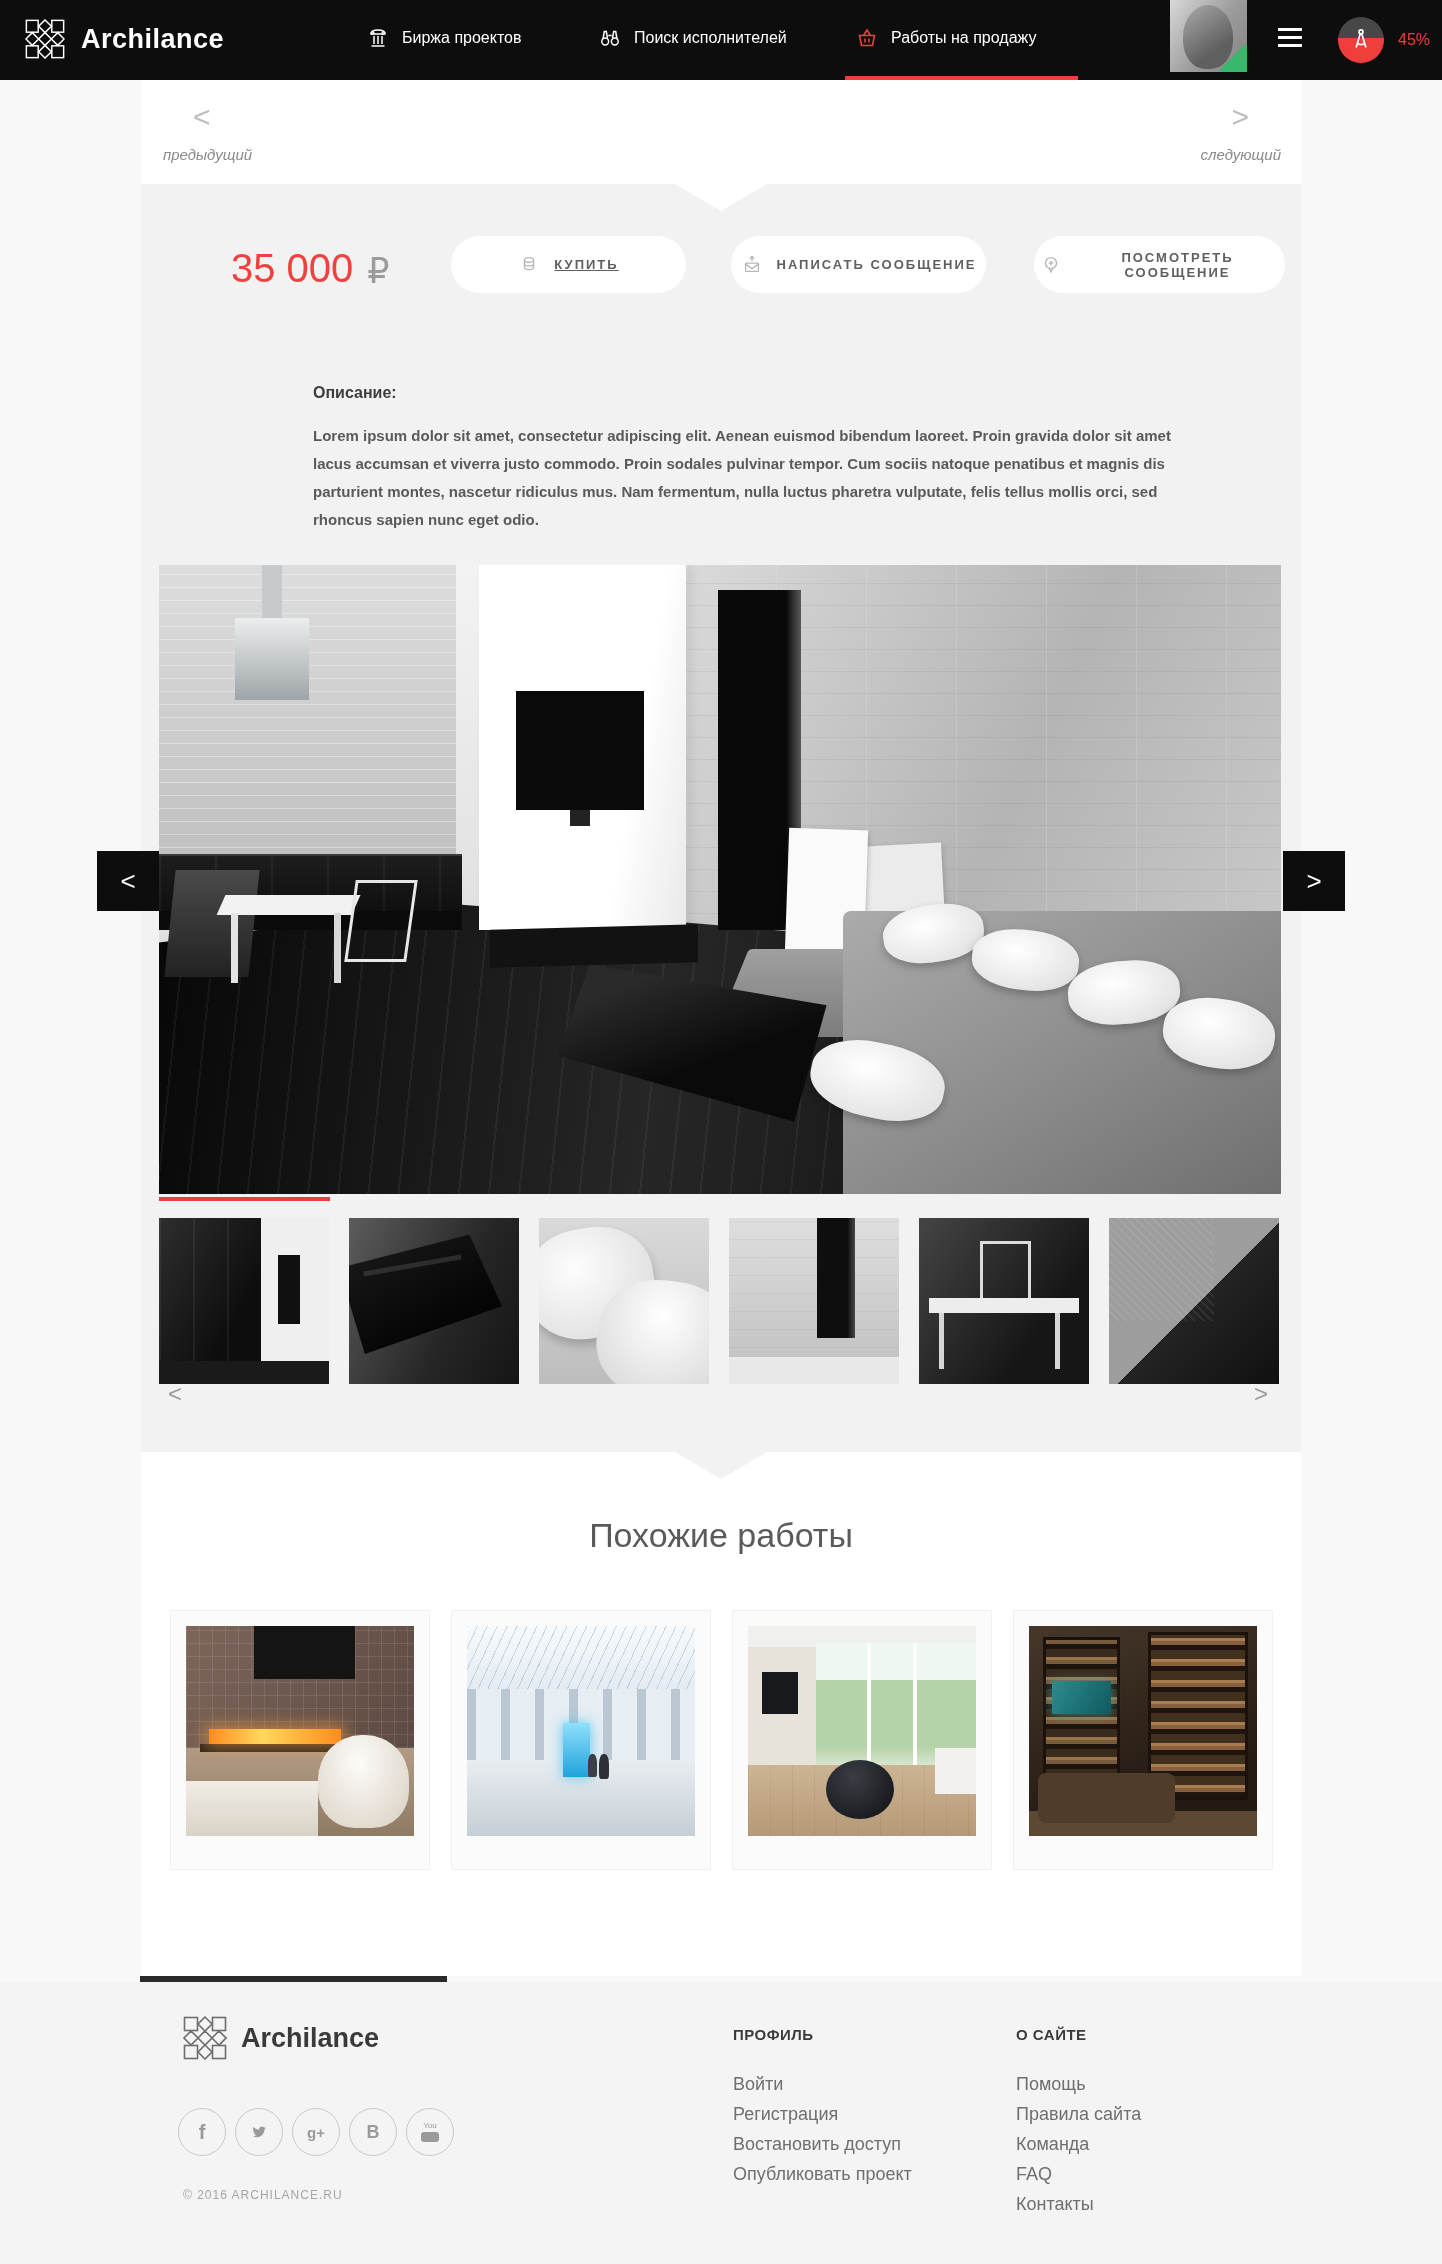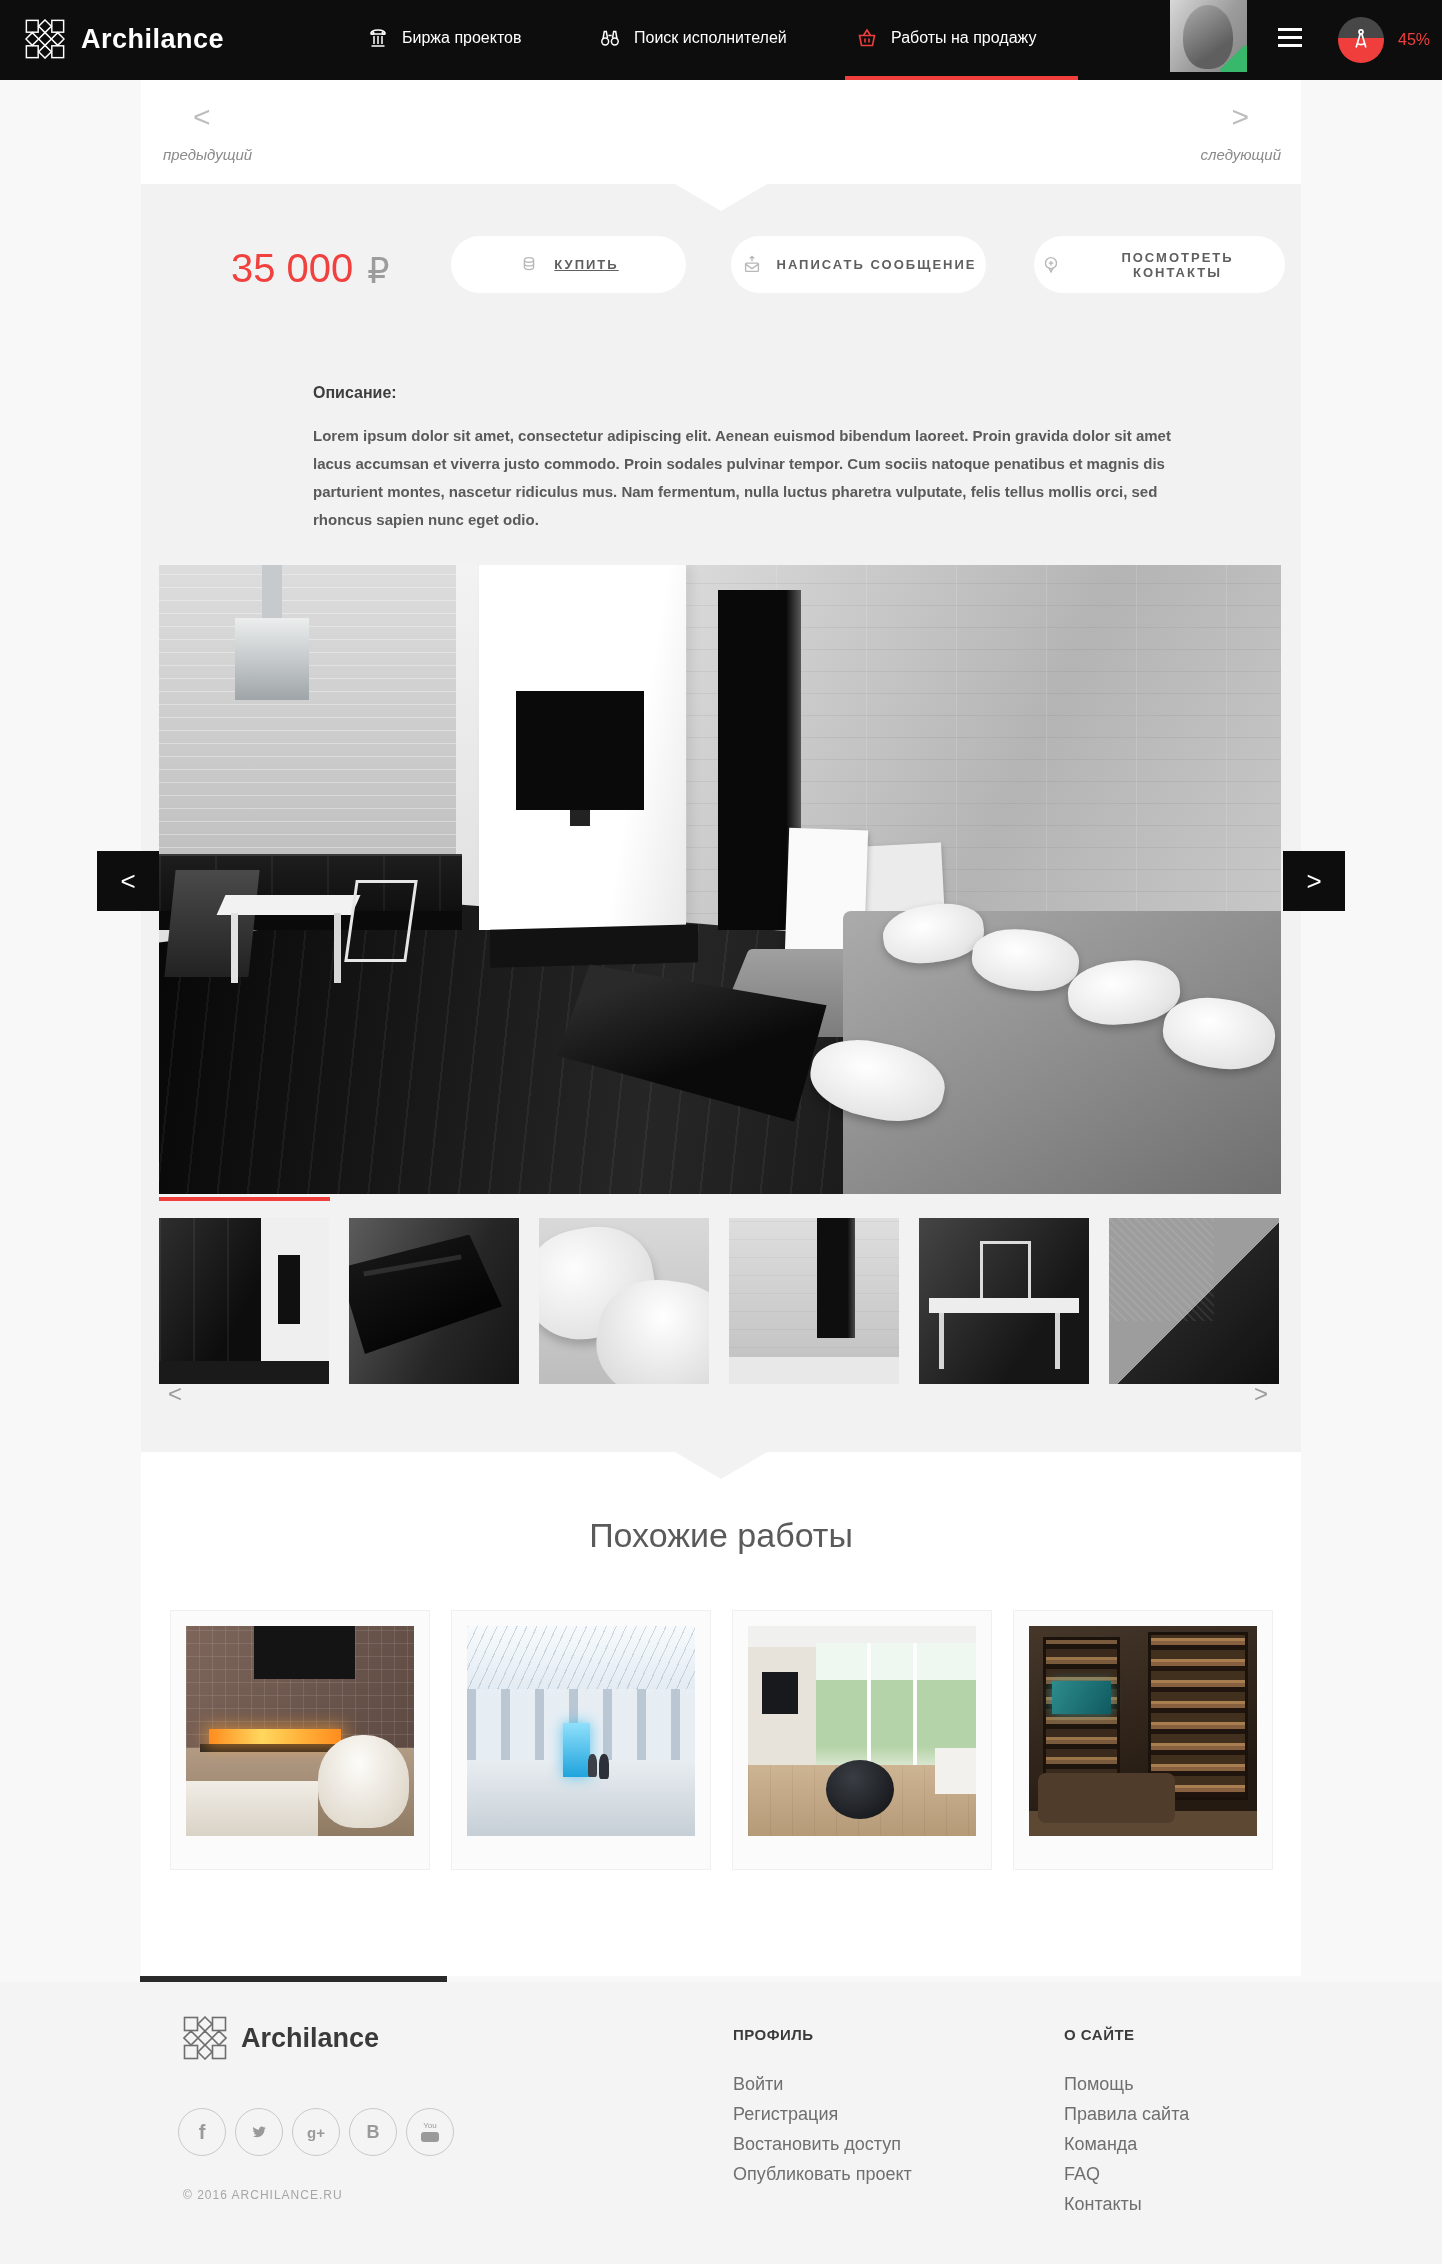--- a/index.html
+++ b/index.html
@@ -205,21 +205,21 @@
   .soc{width:48px;height:48px;border:1px solid #c9c9c9;border-radius:50%;box-sizing:border-box;cursor:pointer;
       display:flex;flex-direction:column;align-items:center;justify-content:center;color:#9a9a9a;background:transparent;}
   .soc-f{font-size:20px;font-weight:bold;}
   .soc-g{font-size:15px;font-weight:bold;}
   .soc-vk{font-size:18px;font-weight:bold;}
   .soc svg{width:20px;height:20px;fill:currentColor;}
   .yt-word{font-size:8px;line-height:8px;}
   .yt-box{width:18px;height:10px;border-radius:3px;background:#9a9a9a;margin-top:2px;}
   .copyright{position:absolute;left:183px;top:206px;font-size:12px;letter-spacing:1px;color:#a6a6a6;}
   .f-col{position:absolute;top:44px;}
-  .f-col-profile{left:733px;}.f-col-about{left:1064px;}
+  .f-col-profile{left:733px;}.f-col-about{left:1016px;}
   .f-col h3{margin:0 0 26px;font-size:15px;color:#3b3b3b;letter-spacing:.5px;}
   .f-col ul{list-style:none;margin:0;padding:0;}
   .f-col li{font-size:18px;color:#6f6f6f;line-height:30px;cursor:pointer;}
 </style>
 </head>
 <body>
 
 <div class="page">
 
   <header class="header">
@@ -319,21 +319,21 @@
         </svg>
         <span>НАПИСАТЬ СООБЩЕНИЕ</span>
       </button>
 
       <button class="pill pill-contacts">
         <svg viewBox="0 0 24 24" fill="none" stroke="currentColor" stroke-width="1.5">
           <circle cx="12" cy="10" r="6"></circle>
           <path d="M12 7.5 v5 M9.5 10 h5"></path>
           <path d="M9.8 15.2 L12 19.5 L14.2 15.2"></path>
         </svg>
-        <span>ПОСМОТРЕТЬ КОНТАКТЫ</span>
+        <span>ПОСМОТРЕТЬ СООБЩЕНИЕ</span>
       </button>
 
       <div class="desc-label">Описание:</div>
       <div class="desc-text">Lorem ipsum dolor sit amet, consectetur adipiscing elit. Aenean euismod bibendum laoreet. Proin gravida dolor sit amet lacus accumsan et viverra justo commodo. Proin sodales pulvinar tempor. Cum sociis natoque penatibus et magnis dis parturient montes, nascetur ridiculus mus. Nam fermentum, nulla luctus pharetra vulputate, felis tellus mollis orci, sed rhoncus sapien nunc eget odio.</div>
 
       <div class="photo">
         <div class="ph-wall"></div>
         <div class="ph-concrete"></div>
         <div class="ph-tile"></div>
         <div class="ph-hood-stack"></div>

